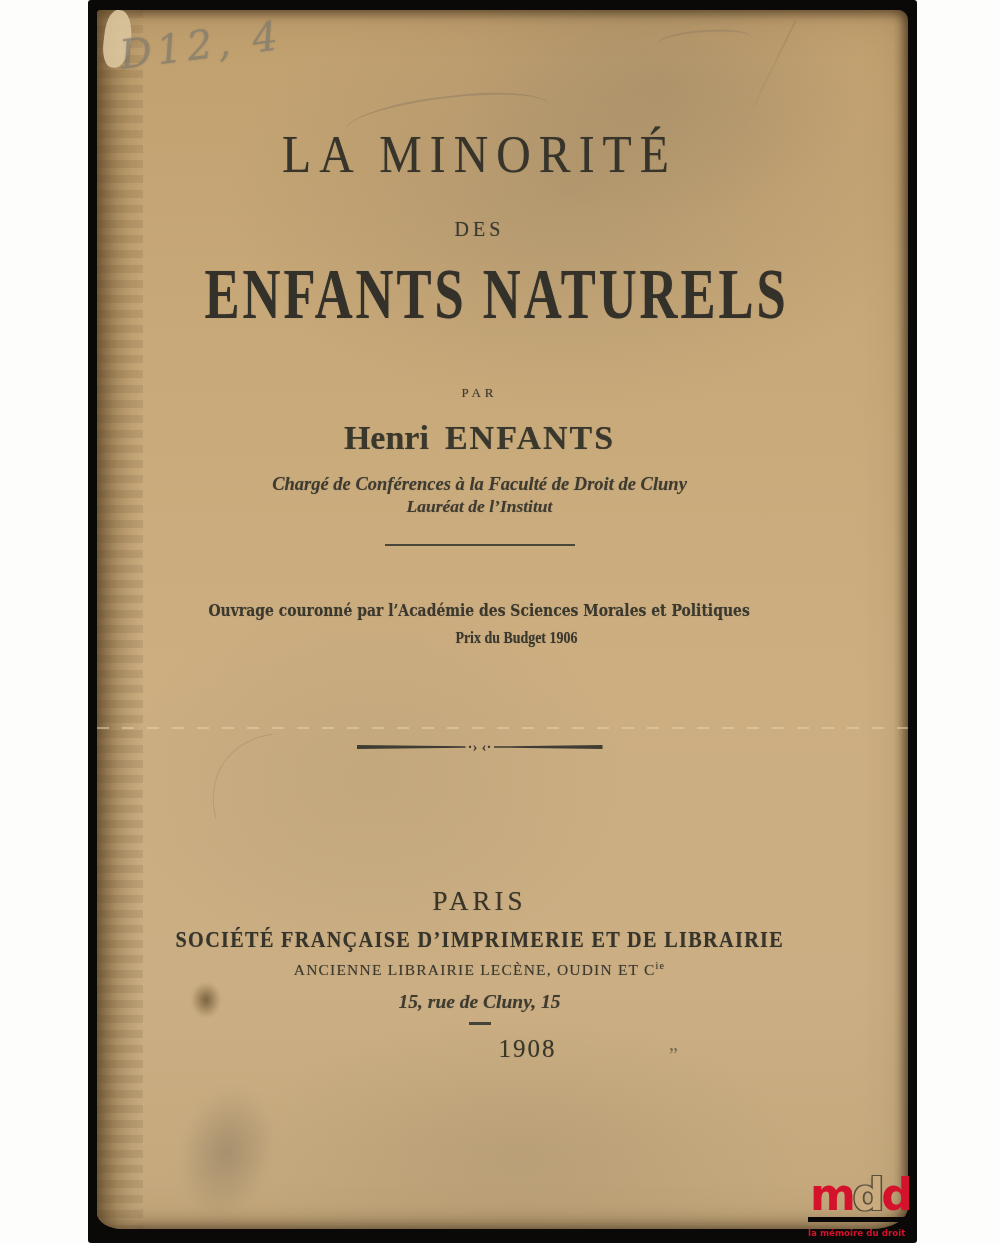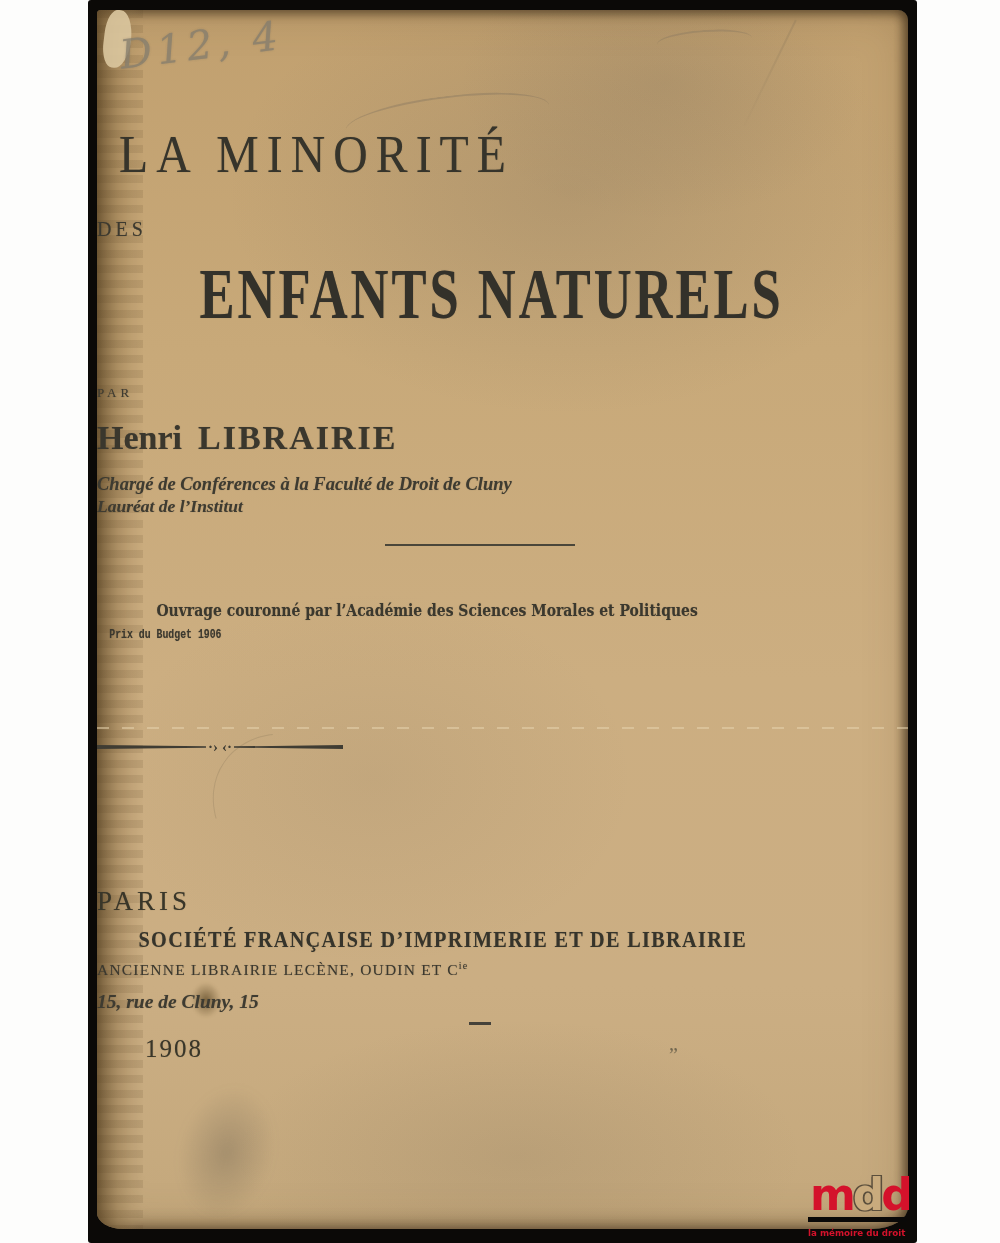--- a/index.html
+++ b/index.html
@@ -68,21 +68,21 @@
     filter:blur(1.3px);
   }
   .smudge{
     position:absolute;left:82px;top:1075px;width:95px;height:135px;border-radius:50%;
     background:radial-gradient(closest-side, rgba(88,80,68,.30), rgba(88,80,68,0));
     transform:rotate(14deg);filter:blur(4px);
   }
 
   
   .content{position:absolute;inset:0;color:#3e3b31;}
-  .line{position:absolute;left:0;width:765px;text-align:left;line-height:1;}
+  .line{position:absolute;left:0;width:765px;text-align:center;line-height:1;}
   .soft{text-shadow:0 0 1px rgba(62,59,49,.42);}
 
   .handwriting{
     position:absolute;left:22px;top:6px;width:260px;
     font-family:"DejaVu Serif", serif;font-style:italic;font-size:40px;
     color:#857d6d;opacity:.8;letter-spacing:5px;transform:rotate(-7deg);
     text-shadow:0 0 2px rgba(120,112,98,.5);
   }
   .title-1{top:118px;font-size:53px;letter-spacing:9px;color:#36342b;}
   .title-1 .squeeze{display:inline-block;transform:scaleX(.9);}
@@ -91,21 +91,21 @@
   .title-2 .squeeze{display:inline-block;transform:scaleX(.74) scaleY(1.02);}
   .par{top:376px;font-size:13px;letter-spacing:4px;}
   .author{top:411px;font-weight:bold;font-size:34px;color:#3a372d;}
   .author .first{margin-right:16px;}
   .author .last{letter-spacing:2px;}
   .affil-1{top:465px;font-weight:bold;font-style:italic;font-size:18.5px;}
   .affil-2{top:488px;font-weight:bold;font-style:italic;font-size:17.5px;}
   .rule-1{top:534px;}
   .rule-1 .bar{width:190px;height:2px;margin:0 auto;background:#4a463a;}
   .award-1{top:592px;font-family:"DejaVu Serif", serif;font-weight:bold;font-size:17px;color:#3b382e;}
-  .award-2{top:619px;font-family:Liberation Mono, monospace;font-weight:bold;font-size:12px;color:#3b382e;}
+  .award-2{top:619px;font-family:Liberation Serif, serif;font-weight:bold;font-size:17px;color:#3b382e;padding-left:37px;}
   .award-1 .squeeze,.award-2 .squeeze{display:inline-block;transform:scaleX(.82);}
 
   .rule-orn{top:729px;height:16px;}
   .orn-wrap{display:inline-flex;align-items:center;width:246px;height:16px;}
   .orn-bar{height:16px;flex:1;}
   .orn-bar.left{background:linear-gradient(#0000 6px,#3f3c33 6px,#3f3c33 10px,#0000 10px);
     clip-path:polygon(0 38%,100% 46%,100% 54%,0 62%);}
   .orn-bar.right{background:linear-gradient(#0000 6px,#3f3c33 6px,#3f3c33 10px,#0000 10px);
     clip-path:polygon(0 46%,100% 38%,100% 62%,0 54%);}
   .orn-glyph{font-size:15px;font-weight:bold;color:#3f3c33;padding:0 2px;line-height:16px;}
@@ -166,21 +166,21 @@
 
     <div class="line title-des soft">DES</div>
 
     <div class="line title-2 soft">
       <span class="squeeze">ENFANTS NATURELS</span>
     </div>
 
     <div class="line par soft">PAR</div>
 
     <div class="line author soft">
-      <span class="first">Henri</span><span class="last">LIBRAIRIE</span>
+      <span class="first">Henri</span><span class="last">ENFANTS</span>
     </div>
 
     <div class="line affil-1 soft">Chargé de Conférences à la Faculté de Droit de Cluny</div>
     <div class="line affil-2 soft">Lauréat de l’Institut</div>
 
     <div class="line rule-1">
       <div class="bar"></div>
     </div>
 
     <div class="line award-1 soft">

